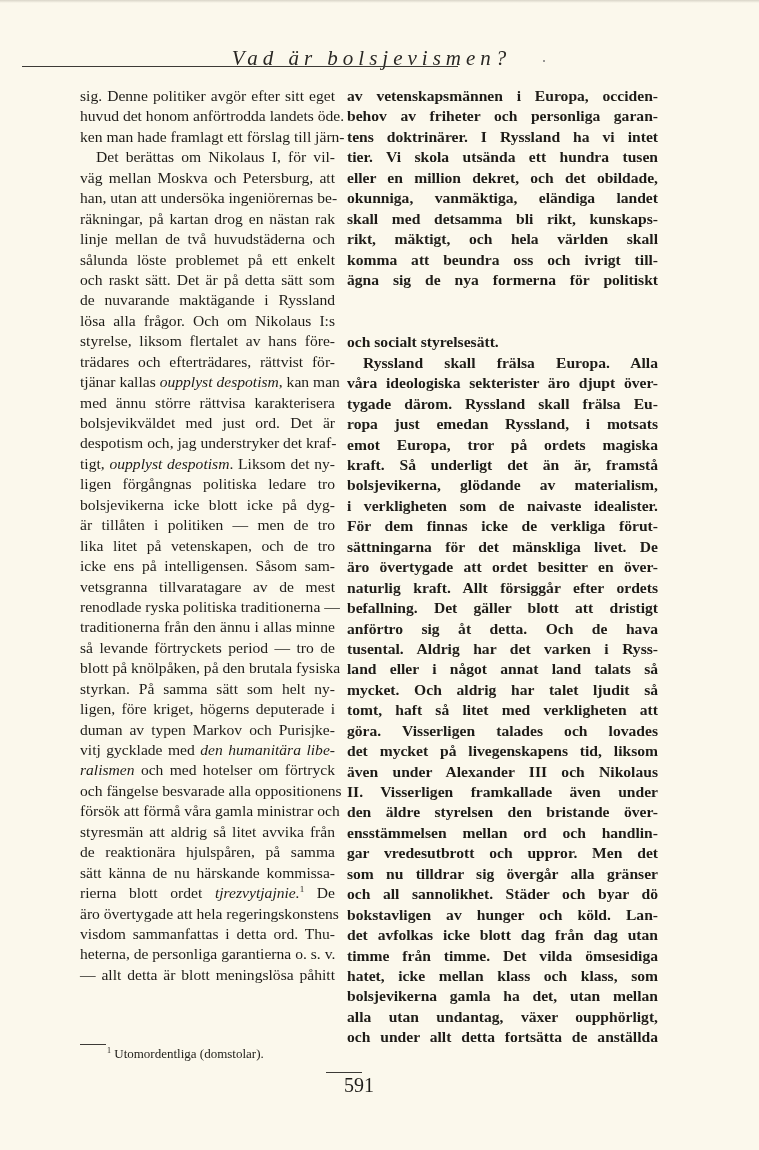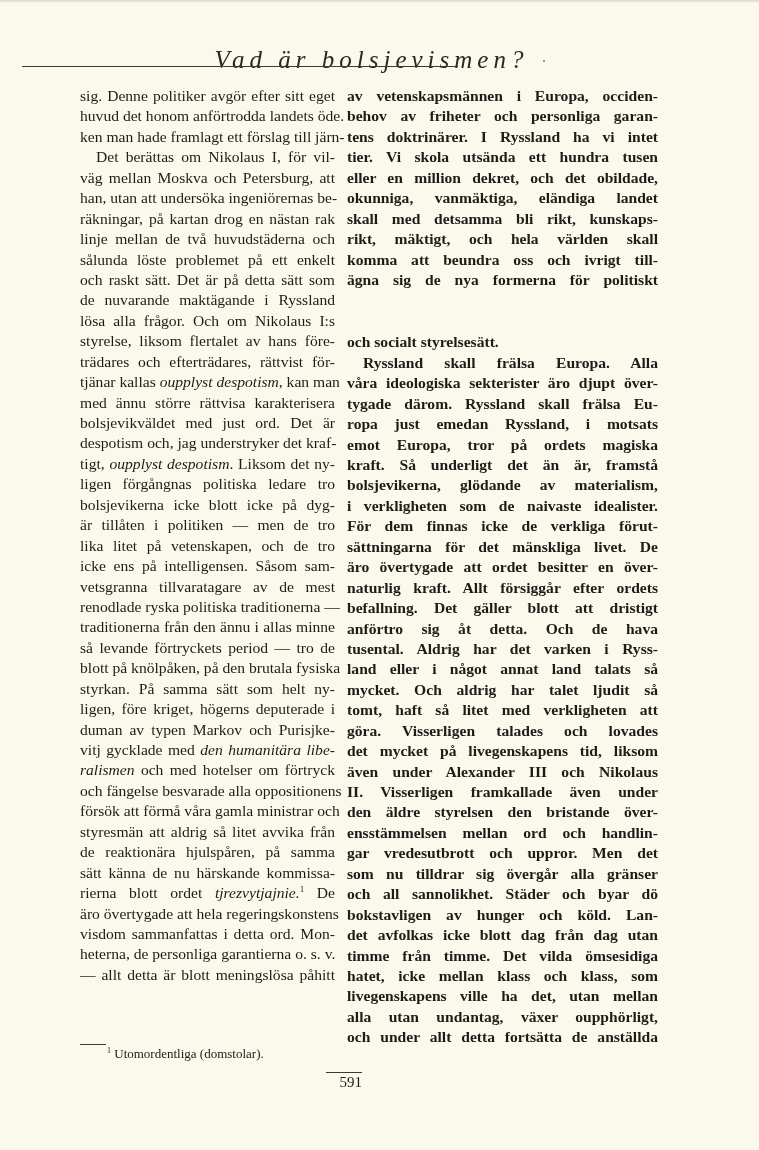--- a/index.html
+++ b/index.html
@@ -11,21 +11,21 @@
     color: #1e1c18;
   }
   .topedge {
     position: absolute; left: 0; top: 0; width: 759px; height: 3px;
     background: linear-gradient(#d9d5c8, #fbf8ec);
   }
   .header {
     position: absolute; left: 0; top: 46px; width: 759px; text-align: center;
   }
   .running-title {
-    font-style: italic; font-size: 25px; letter-spacing: 5px;
+    font-style: italic; font-size: 21px; letter-spacing: 5px;
     color: #2a2824; position: relative; left: -8px;
   }
   .page-rule {
     position: absolute; left: 22px; top: 66px;
     width: 436px; border-top: 1.5px solid #3c3a36;
   }
   .column {
     position: absolute; top: 86px;
     font-size: 15.6px; line-height: 20.45px;
   }
@@ -47,22 +47,22 @@
   .footnote {
     position: absolute; left: 84px; top: 1046px;
     font-size: 13px; line-height: 16px; white-space: nowrap; margin-left: 23px;
   }
   .footnote sup { font-size: 8px; vertical-align: 5px; }
   .folio-rule {
     position: absolute; left: 326px; top: 1072px; width: 36px;
     border-top: 1px solid #3c3a36;
   }
   .folio {
-    position: absolute; left: 326px; top: 1074px; width: 36px;
-    text-align: right; font-size: 15px;
+    position: absolute; left: 344px; top: 1074px; width: 36px;
+    text-align: left; font-size: 20px;
   }
   .speck { position: absolute; width: 2px; height: 2px; background: #777; border-radius: 1px; }
 </style>
 </head>
 <body>
 
 <div class="topedge"></div>
 
 <div class="header">
   <span class="running-title">Vad är bolsjevismen?</span>
@@ -105,21 +105,21 @@
     <span class="line">duman av typen Markov och Purisjke-</span>
     <span class="line"><span>vitj gycklade med </span><em>den humanitära libe-</em><span></span></span>
     <span class="line"><span></span><em>ralismen</em><span> och med hotelser om förtryck</span></span>
     <span class="line">och fängelse besvarade alla oppositionens</span>
     <span class="line">försök att förmå våra gamla ministrar och</span>
     <span class="line">styresmän att aldrig så litet avvika från</span>
     <span class="line">de reaktionära hjulspåren, på samma</span>
     <span class="line">sätt känna de nu härskande kommissa-</span>
     <span class="line"><span>rierna blott ordet </span><em>tjrezvytjajnie.</em><sup>1</sup><span>  De</span></span>
     <span class="line">äro övertygade att hela regeringskonstens</span>
-    <span class="line">visdom sammanfattas i detta ord.  Mon-</span>
+    <span class="line">visdom sammanfattas i detta ord.  Thu-</span>
     <span class="line">heterna, de personliga garantierna o. s. v.</span>
     <span class="line">— allt detta är blott meningslösa påhitt</span>
   </div>
 <div class="column col-right" id="col-right">
     <span class="line">av vetenskapsmännen i Europa, occiden-</span>
     <span class="line">behov av friheter och personliga garan-</span>
     <span class="line">tens doktrinärer.  I Ryssland ha vi intet</span>
     <span class="line">tier.  Vi skola utsända ett hundra tusen</span>
     <span class="line">eller en million dekret, och det obildade,</span>
     <span class="line">okunniga, vanmäktiga, eländiga landet</span>
@@ -152,21 +152,21 @@
     <span class="line">II.  Visserligen framkallade även under</span>
     <span class="line">den äldre styrelsen den bristande över-</span>
     <span class="line">ensstämmelsen mellan ord och handlin-</span>
     <span class="line">gar vredesutbrott och uppror.  Men det</span>
     <span class="line">som nu tilldrar sig övergår alla gränser</span>
     <span class="line">och all sannolikhet.  Städer och byar dö</span>
     <span class="line">bokstavligen av hunger och köld.  Lan-</span>
     <span class="line">det avfolkas icke blott dag från dag utan</span>
     <span class="line">timme från timme.  Det vilda ömsesidiga</span>
     <span class="line">hatet, icke mellan klass och klass, som</span>
-    <span class="line">livegenskapens ville ha det, utan mellan</span>
+    <span class="line">bolsjevikerna gamla ha det, utan mellan</span>
     <span class="line">alla utan undantag, växer oupphörligt,</span>
     <span class="line">och under allt detta fortsätta de anställda</span>
   </div>
 
 <div class="footnote-rule"></div>
 <div class="footnote">
   <sup>1</sup>
   <span>Utomordentliga (domstolar).</span>
 </div>
 

